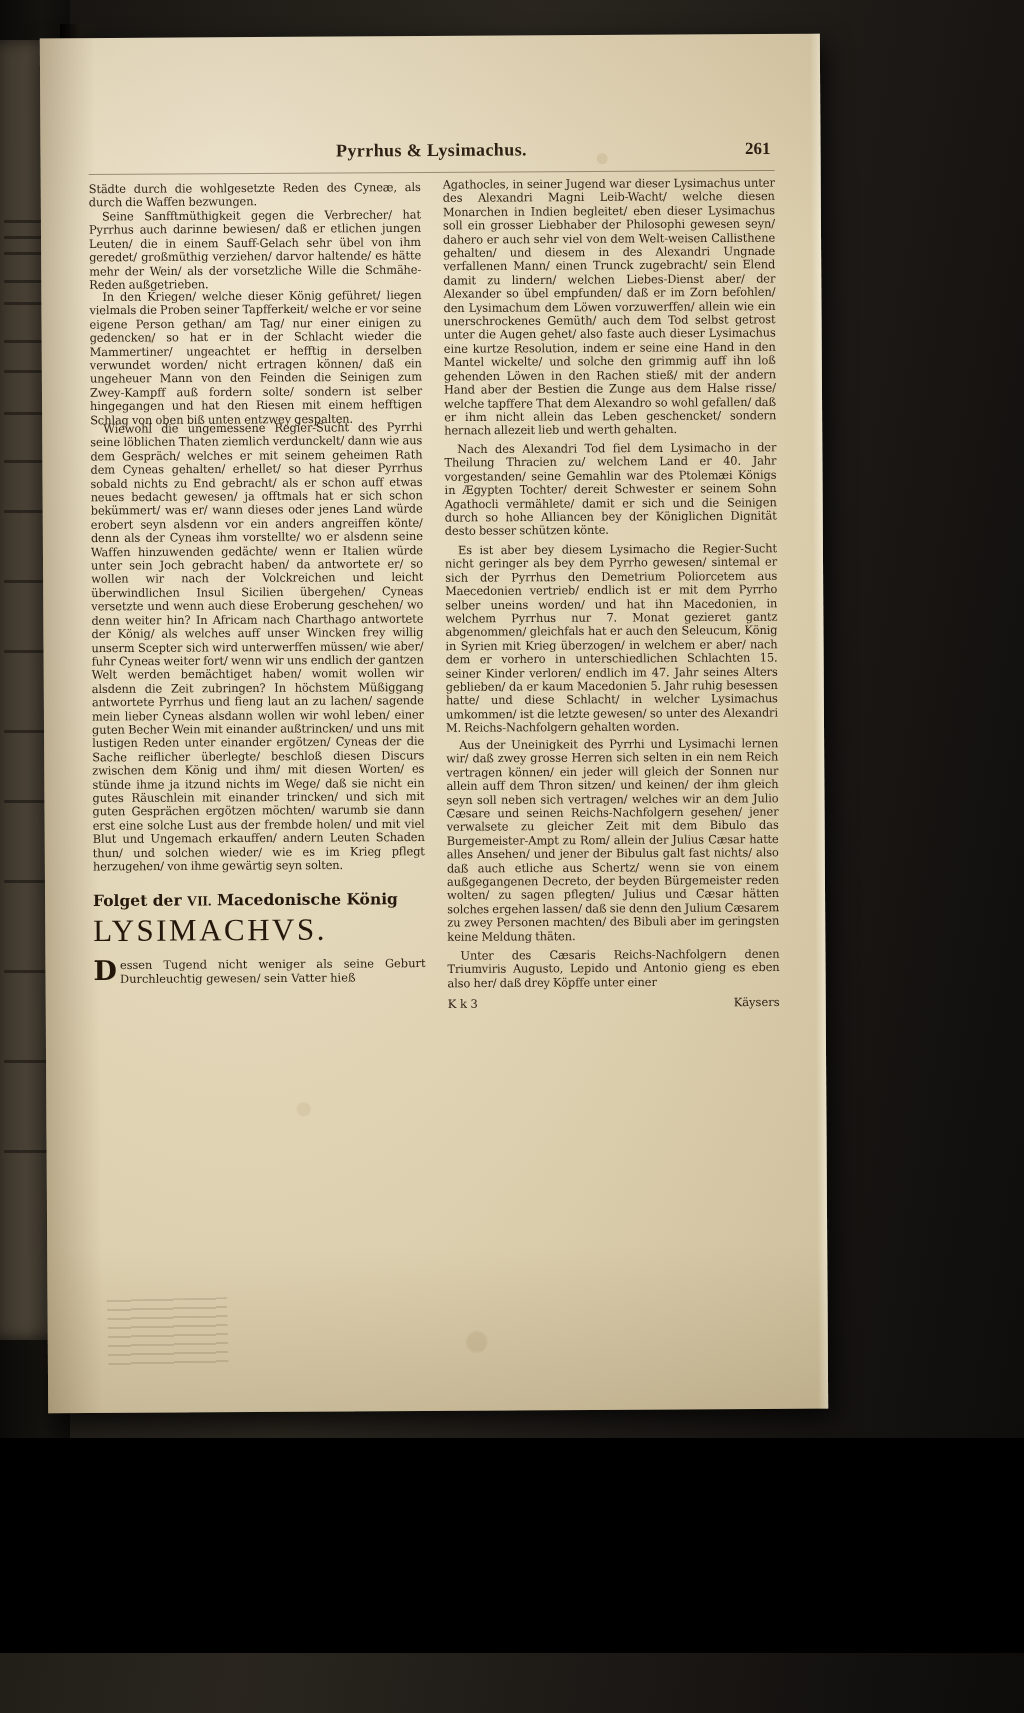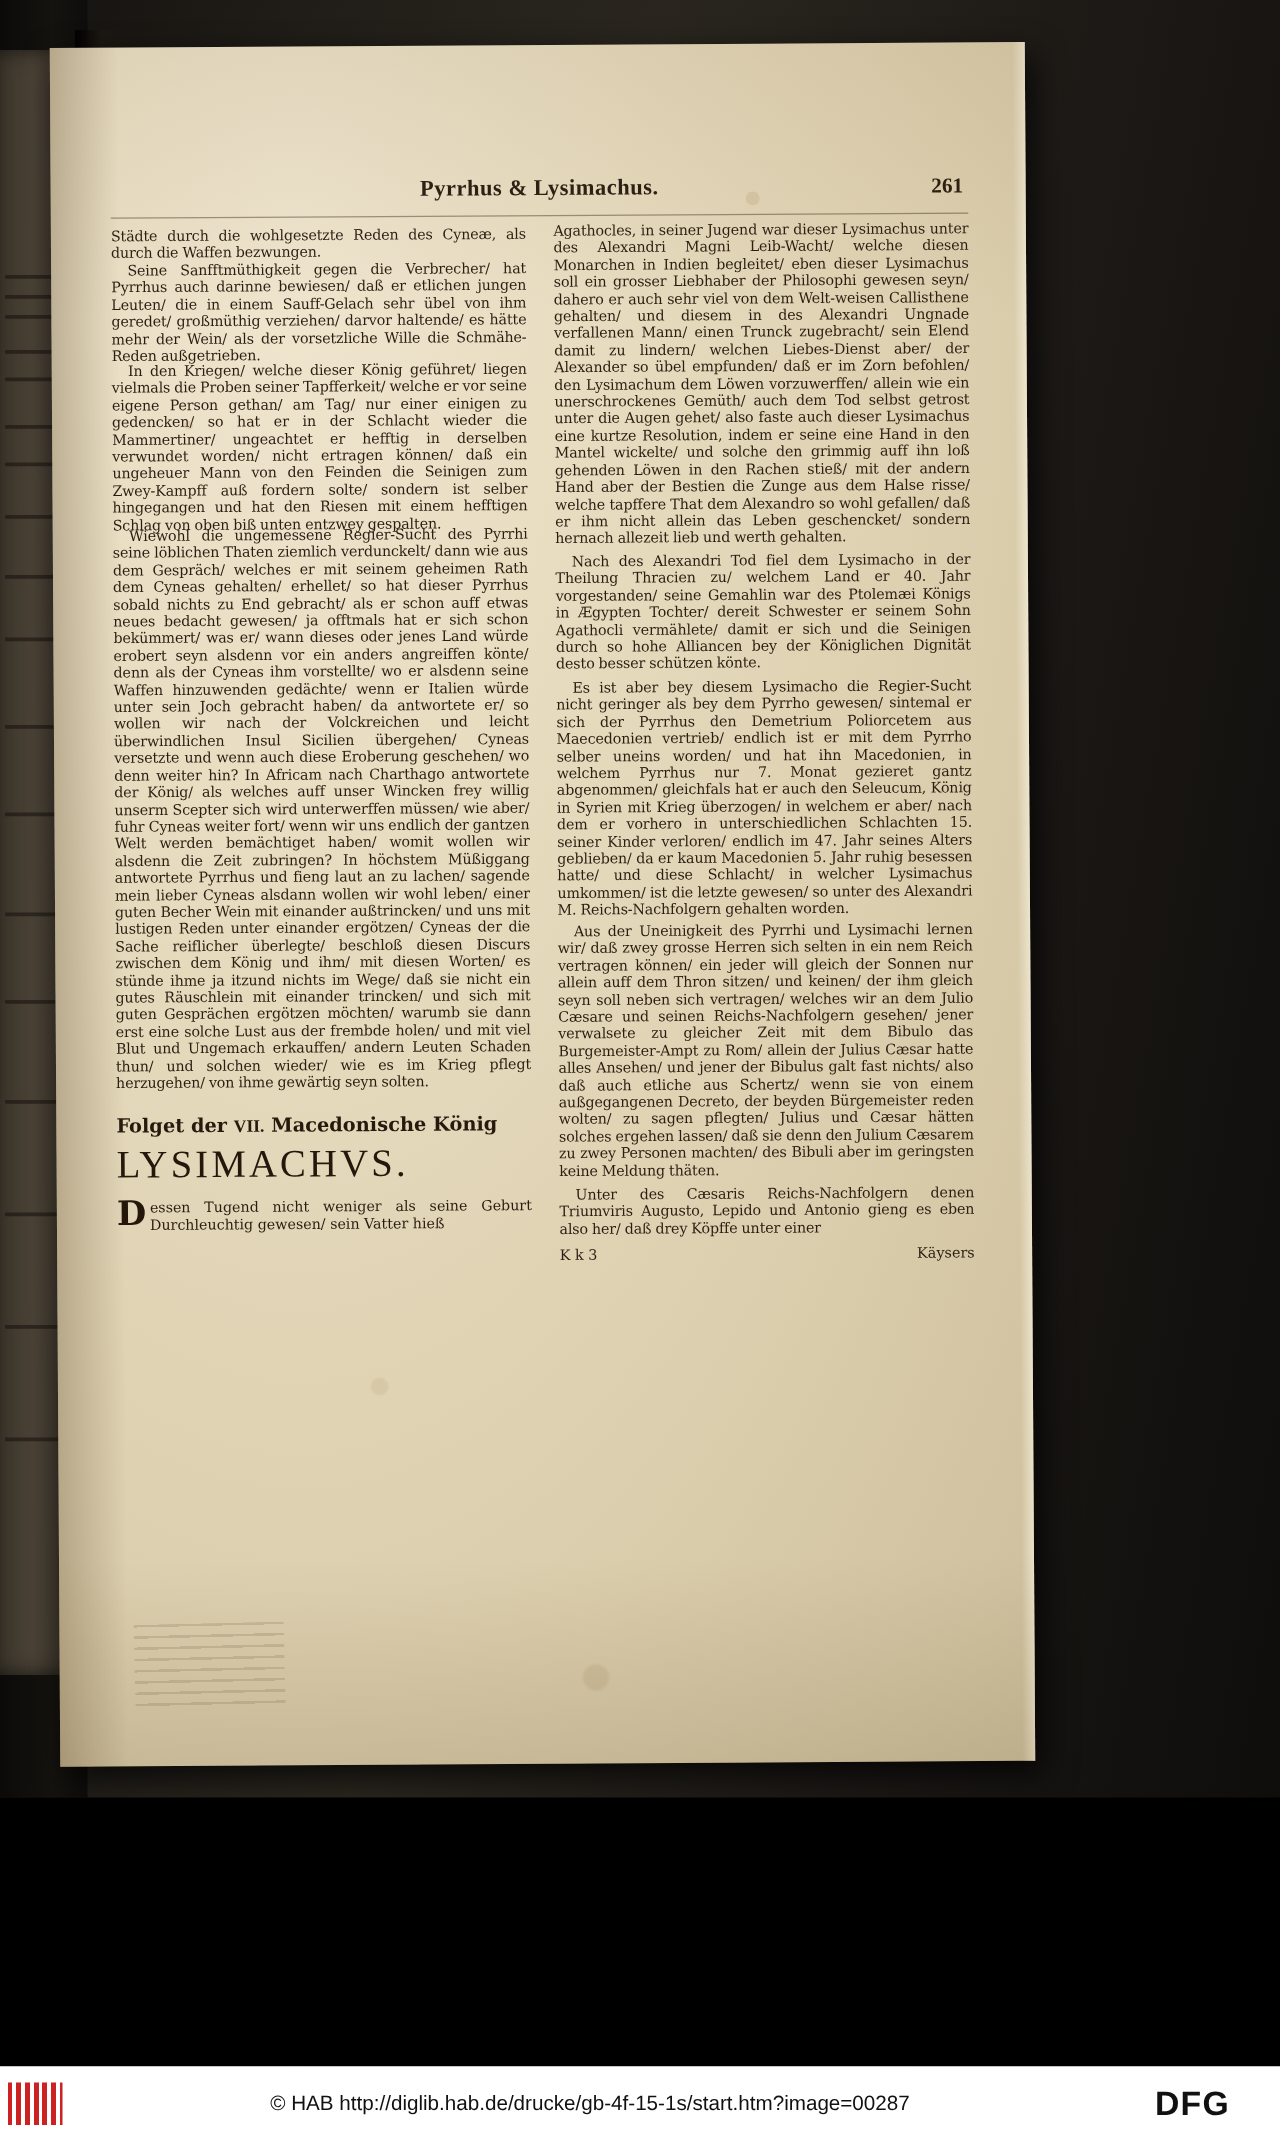--- a/index.html
+++ b/index.html
@@ -340,19 +340,14 @@
 
       </div>
     </div>
   </div>
 
   <div class="colorbar">
     
     
   </div>
 
-  <div class="footer">
-    <div class="footer-bars"></div>
-    <div class="footer-text">© HAB http://diglib.hab.de/drucke/gb-4f-15-1s/start.htm?image=00287</div>
-    <div class="dfg">DFG</div>
-  </div>
 
 </div>
 
 </body></html>

